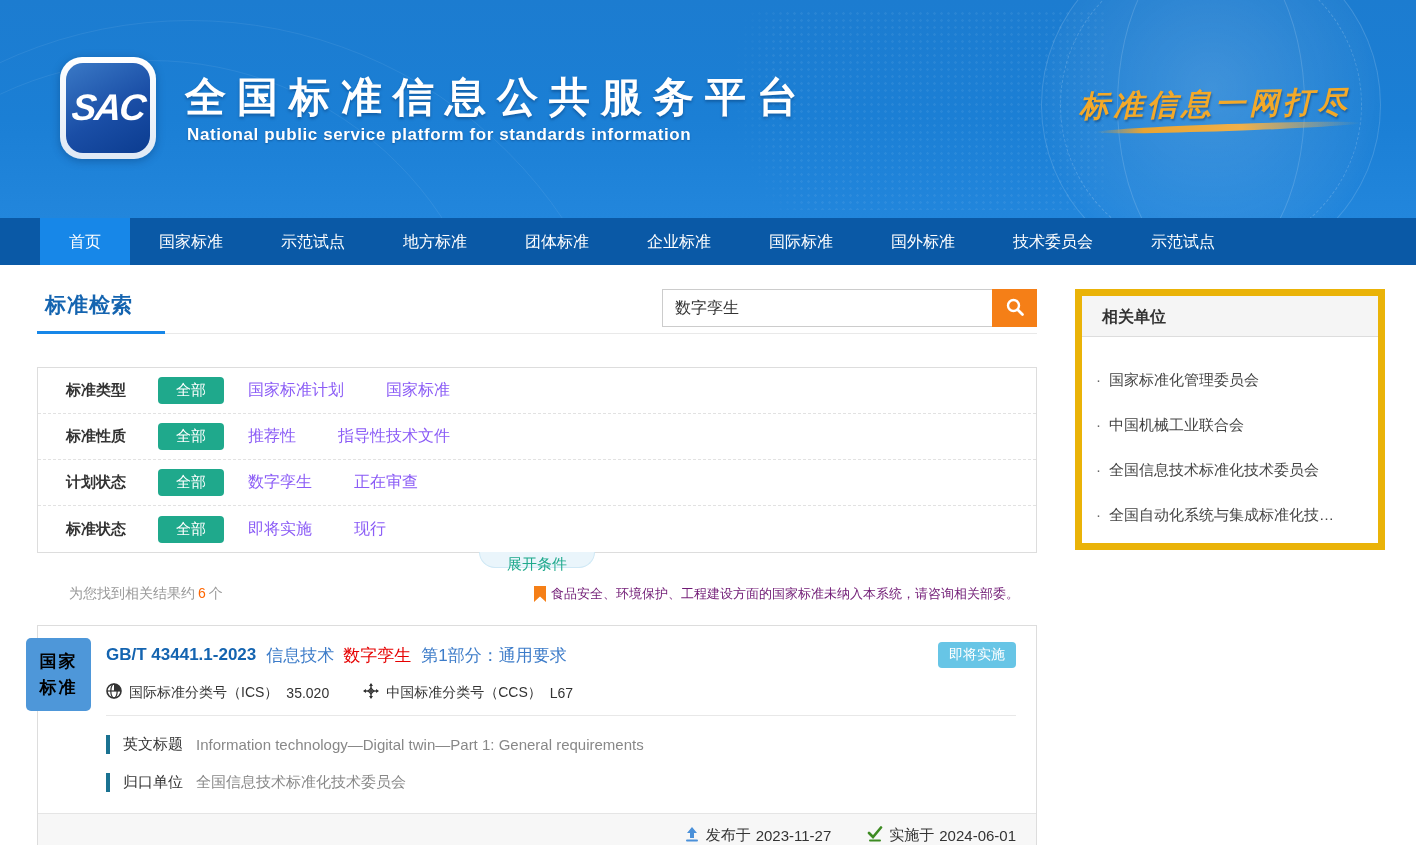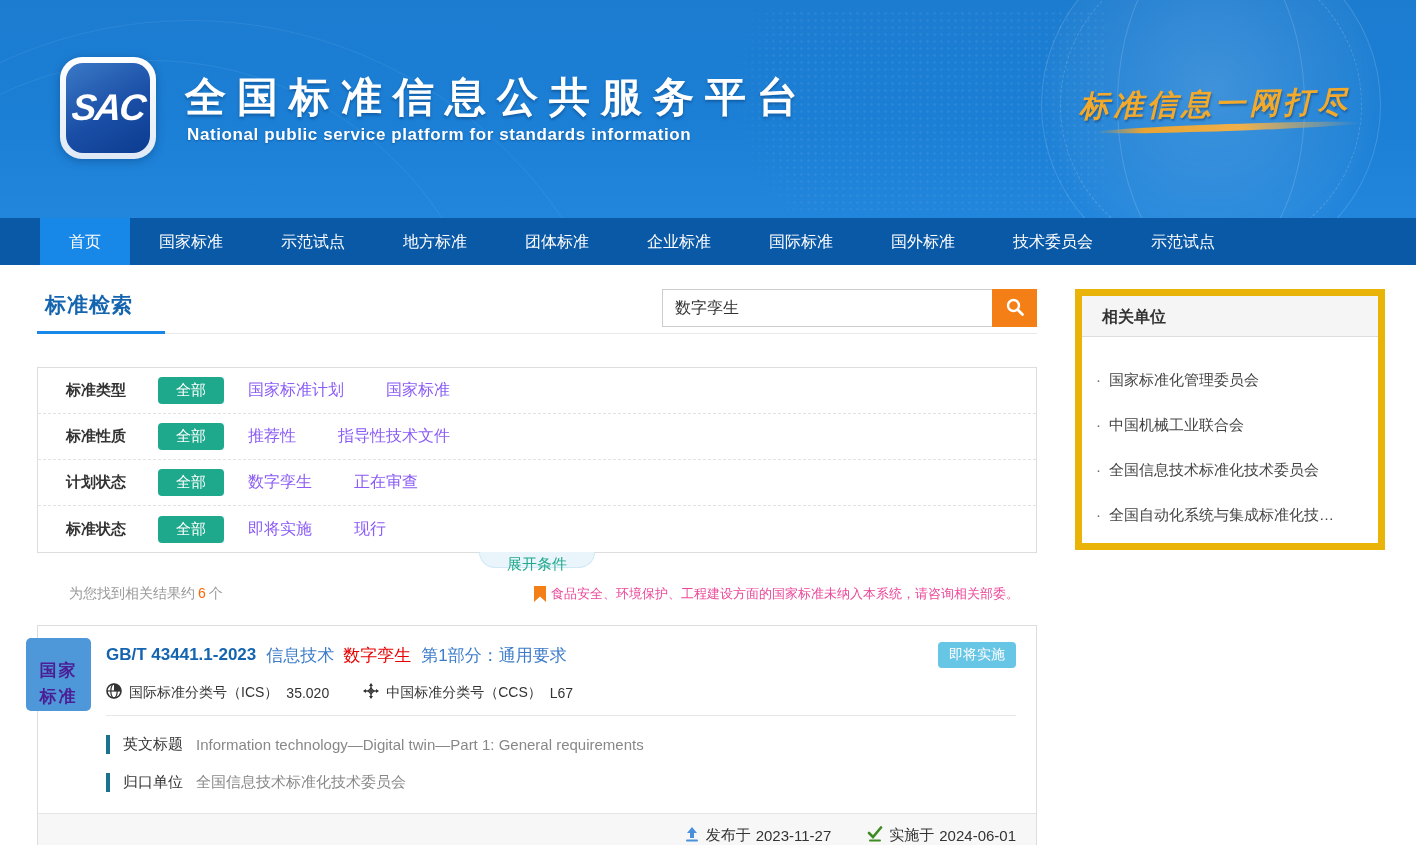--- a/index.html
+++ b/index.html
@@ -53,26 +53,26 @@
   .filter-label { width:92px; font-size:15px; font-weight:bold; color:#333; }
   .all-btn { width:66px; height:27px; background:#1fa98c; color:#fff; font-size:15px; border:none; border-radius:4px; cursor:pointer; margin-right:24px; font-family:inherit; }
   .filter-option { font-size:16px; color:#8b5cf6; margin-right:42px; cursor:pointer; }
 
   .expand-wrap { text-align:center; height:26px; }
   .expand-btn { display:inline-block; width:116px; height:16px; line-height:24px; background:#eaf5fb; border:1px solid #cfe8f5; border-top:none; border-radius:0 0 16px 16px; color:#1fa98c; font-size:15px; cursor:pointer; margin-top:-1px; }
 
   .info-row { display:flex; justify-content:space-between; align-items:flex-start; margin-top:6px;margin-left:30px; }
   .result-count { font-size:14px; color:#999; padding-left:2px; }
   .result-count .num { color:#ff6600; margin:0 3px; }
-  .notice { display:flex; align-items:center; font-size:13px; color:#ec4899; padding-right:18px; }
+  .notice { display:flex; align-items:center; font-size:13px; color:#701a75; padding-right:18px; }
   .notice svg { margin-right:5px; }
 
   
   .result-card { position:relative; border:1px solid #ddd; margin-top:22px; }
-  .card-badge { position:absolute; left:-12px; top:12px; width:65px; height:73px; background:#4e97d9; border-radius:5px; color:#4c1d95; font-size:17px; font-weight:bold; text-align:center; padding-top:20px; line-height:26px; letter-spacing:2px; cursor:pointer; }
+  .card-badge { position:absolute; left:-12px; top:12px; width:65px; height:73px; background:#4e97d9; border-radius:5px; color:#000000; font-size:17px; font-weight:bold; text-align:center; padding-top:11px; line-height:26px; letter-spacing:2px; cursor:pointer; }
   .card-body { padding:16px 20px 0 68px; }
   .card-title-row { display:flex; align-items:center; }
   .std-code { font-size:17px; font-weight:bold; color:#1464b0; cursor:pointer; }
   .t-blue { font-size:17px; color:#3d7cc9; margin-left:10px; cursor:pointer; }
   .t-red { font-size:17px; color:#e60000; margin-left:9px; cursor:pointer; }
   .status-badge { margin-left:auto; background:#67c5e6; color:#fff; font-size:14px; padding:4px 11px; border-radius:4px; }
   .card-meta { display:flex; align-items:center; margin-top:15px; font-size:14px; color:#333; }
   .card-meta svg { margin-right:7px; }
   .meta-val { margin-left:8px; }
   .meta-gap { width:34px; }

